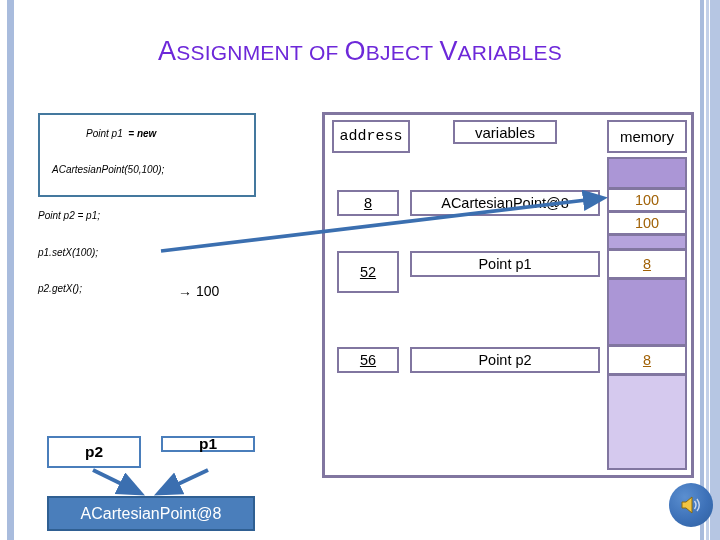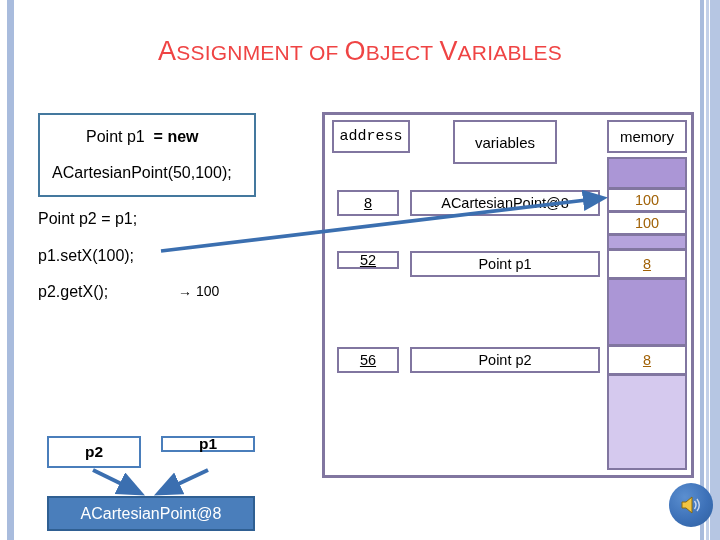--- a/index.html
+++ b/index.html
@@ -21,42 +21,43 @@
   .edge{position:absolute;top:0;height:540px;}
   .edge-left-a{left:7px;width:7px;background:#a9bcdd;}
   .edge-right-a{left:700px;width:4px;background:#a9bcdd;}
   .edge-right-b{left:706px;width:3px;background:#c3d0e8;}
   .edge-right-c{left:710px;width:10px;background:#b6c6e3;}
 
   
   .title{
     position:absolute;left:40px;top:36px;width:640px;
     text-align:center;
-    color:#ef4444;
+    color:#6d28d9;
     font-family:"Liberation Sans", sans-serif;
     font-weight:400;
     letter-spacing:.2px;
     white-space:nowrap;
   }
   .title .big{font-size:27px;}
   .title .sm{font-size:21px;}
 
   
   .codebox{
     position:absolute;left:38px;top:113px;width:218px;height:84px;
     border:2.5px solid #44789e;
     background:#ffffff;
     box-sizing:border-box;
   }
   .code-line{
     position:absolute;
     color:#000000;
-    font-size:16px;
+    font-size:10px;
     font-family:"Liberation Sans", sans-serif;
     white-space:nowrap;
+    font-style:italic;
   }
   .cl1{left:86px;top:128px;}
   .cl1 b{font-weight:bold;}
   .cl2{left:52px;top:164px;}
   .cl3{left:38px;top:210px;}
   .cl4{left:38px;top:247px;}
   .cl5{left:38px;top:283px;}
   .arrow-txt{position:absolute;left:178px;top:283px;font-size:14px;color:#000;}
 
   
@@ -147,42 +148,42 @@
     <span>ACartesian</span><span>Point(50,100);</span>
   </div>
   <div class="code-line cl3">Point p2    =      p1;</div>
   <div class="code-line cl4">p1.setX(100);</div>
   <div class="code-line cl5">p2.getX();</div>
   <div class="arrow-txt">→ 100</div>
 
   <div class="table-outer"></div>
 
   <div class="cell hdr" style="left:332px;top:120px;width:78px;height:33px;font-family:Liberation Mono, monospace;">address</div>
-  <div class="cell hdr" style="left:453px;top:120px;width:104px;height:44px;">variables</div>
+  <div class="cell hdr" style="left:453px;top:120px;width:104px;height:24px;">variables</div>
   <div class="cell hdr" style="left:607px;top:120px;width:80px;height:33px;">memory</div>
 
   <div class="memcell mem-fill-a" style="left:607px;top:157px;width:80px;height:32px;"></div>
   <div class="memcell mem-white" style="left:607px;top:188px;width:80px;height:24px;">100</div>
   <div class="memcell mem-white" style="left:607px;top:211px;width:80px;height:24px;">100</div>
   <div class="memcell mem-fill-b" style="left:607px;top:234px;width:80px;height:16px;"></div>
   <div class="memcell mem-white" style="left:607px;top:249px;width:80px;height:30px;">
       <u>8</u>
     </div>
   <div class="memcell mem-fill-a" style="left:607px;top:278px;width:80px;height:68px;"></div>
   <div class="memcell mem-white" style="left:607px;top:345px;width:80px;height:30px;">
       <u>8</u>
     </div>
   <div class="memcell mem-fill-c" style="left:607px;top:374px;width:80px;height:96px;"></div>
 
   <div class="cell" style="left:337px;top:190px;width:62px;height:26px;">
       <u>8</u>
     </div>
   <div class="cell" style="left:410px;top:190px;width:190px;height:26px;">ACartesianPoint@8</div>
 
-  <div class="cell" style="left:337px;top:251px;width:62px;height:18px;">
+  <div class="cell" style="left:337px;top:251px;width:62px;height:42px;">
       <u>52</u>
     </div>
   <div class="cell" style="left:410px;top:251px;width:190px;height:26px;">Point p1</div>
 
   <div class="cell" style="left:337px;top:347px;width:62px;height:26px;">
       <u>56</u>
     </div>
   <div class="cell" style="left:410px;top:347px;width:190px;height:26px;">Point p2</div>
 
   <div class="smallbox" style="left:47px;top:436px;width:94px;height:32px;">p2</div>

